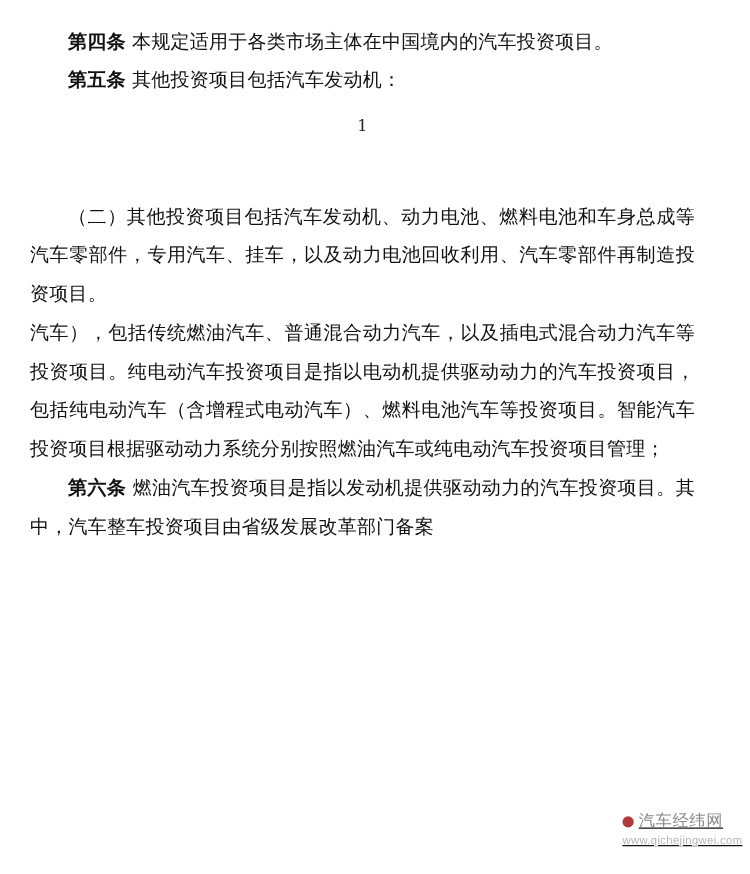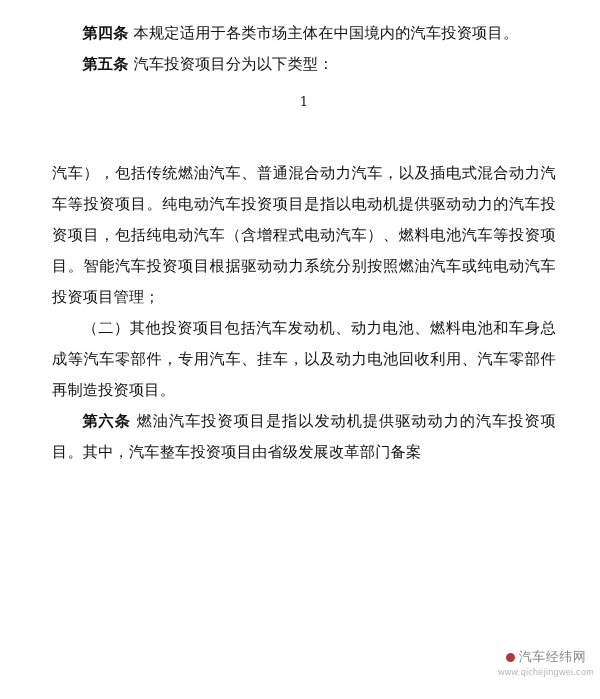--- a/index.html
+++ b/index.html
@@ -13,21 +13,21 @@
     font-family: "DejaVu Serif", "Liberation Serif", serif;
     color: #111111;
     overflow: hidden;
     position: relative;
   }
   .page {
     position: relative;
     width: 600px;
     height: 699px;
     box-sizing: border-box;
-    padding: 18px 44px 0 52px;
+    padding: 18px 44px 0 24px;
   }
   .para {
     font-size: 15.2px;
     line-height: 31px;
     text-align: justify;
     text-justify: inter-ideograph;
     margin: 0 0 0 0;
     letter-spacing: 0.2px;
   }
   .indent {
@@ -44,23 +44,24 @@
   .page-break {
     height: 46px;
   }
   .bold-label {
     font-weight: bold;
   }
   .watermark {
     position: absolute;
     right: 6px;
     bottom: 22px;
-    text-align: center;
+    text-align: left;
     line-height: 1.15;
     pointer-events: none;
+    text-decoration: underline;
   }
   .wm-main {
     font-size: 13px;
     color: #8a8a8a;
     font-family: "Liberation Sans", sans-serif;
     letter-spacing: 0.5px;
   }
   .wm-sub {
     font-size: 9px;
     color: #b5b5b5;
@@ -83,34 +84,34 @@
 
 <div class="page">
 
   <p class="para indent">
     <span class="bold-label">第四条</span>
     <span>本规定适用于各类市场主体在中国境内的汽车投资项目。</span>
   </p>
 
   <p class="para indent">
     <span class="bold-label">第五条</span>
-    <span>汽车投资项目分为以下类型：</span>
+    <span>其他投资项目包括汽车发动机：</span>
   </p>
 
 
   <div class="page-number">1</div>
 
   <div class="page-break"></div>
 
+  <p class="para indent">
+    <span>（二）其他投资项目包括汽车发动机、动力电池、燃料电池和车身总成等汽车零部件，专用汽车、挂车，以及动力电池回收利用、汽车零部件再制造投资项目。</span>
+  </p>
+
   <p class="para">
     <span>汽车），包括传统燃油汽车、普通混合动力汽车，以及插电式混合动力汽车等投资项目。纯电动汽车投资项目是指以电动机提供驱动动力的汽车投资项目，包括纯电动汽车（含增程式电动汽车）、燃料电池汽车等投资项目。智能汽车投资项目根据驱动动力系统分别按照燃油汽车或纯电动汽车投资项目管理；</span>
-  </p>
-
-  <p class="para indent">
-    <span>（二）其他投资项目包括汽车发动机、动力电池、燃料电池和车身总成等汽车零部件，专用汽车、挂车，以及动力电池回收利用、汽车零部件再制造投资项目。</span>
   </p>
 
   <p class="para indent">
     <span class="bold-label">第六条</span>
     <span>燃油汽车投资项目是指以发动机提供驱动动力的汽车投资项目。其中，汽车整车投资项目由省级发展改革部门备案</span>
   </p>
 
   <div class="watermark">
     <div class="wm-main"><span class="wm-dot"></span><span>汽车经纬网</span></div>
     <div class="wm-sub">www.qichejingwei.com</div>

